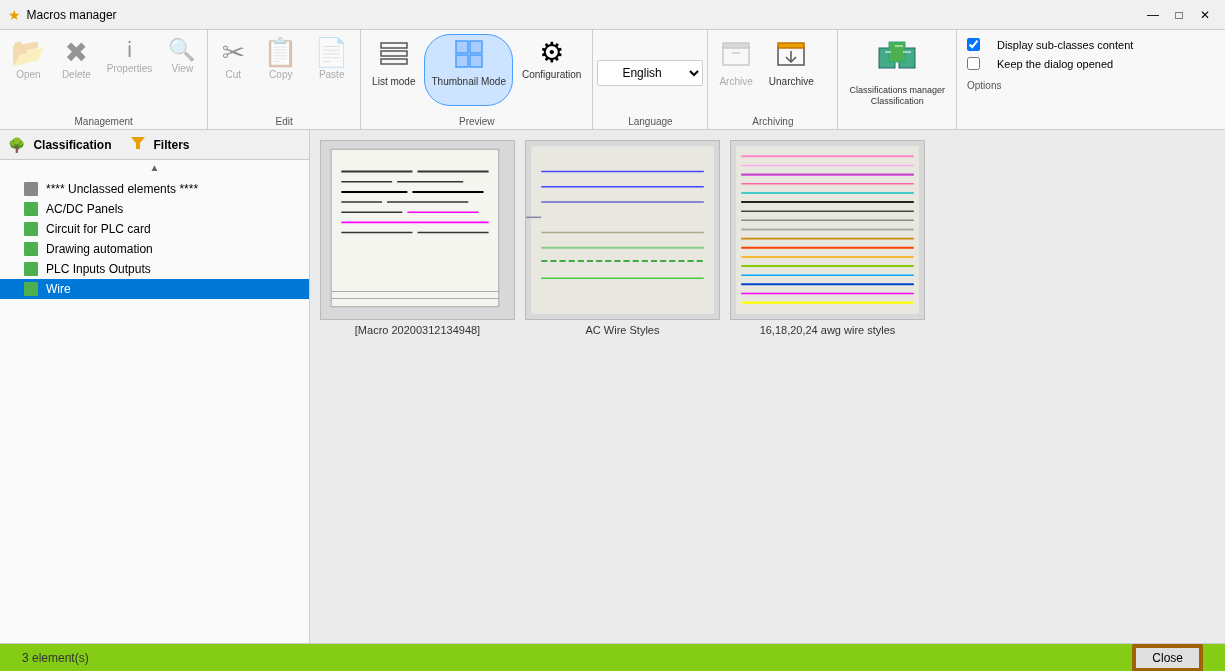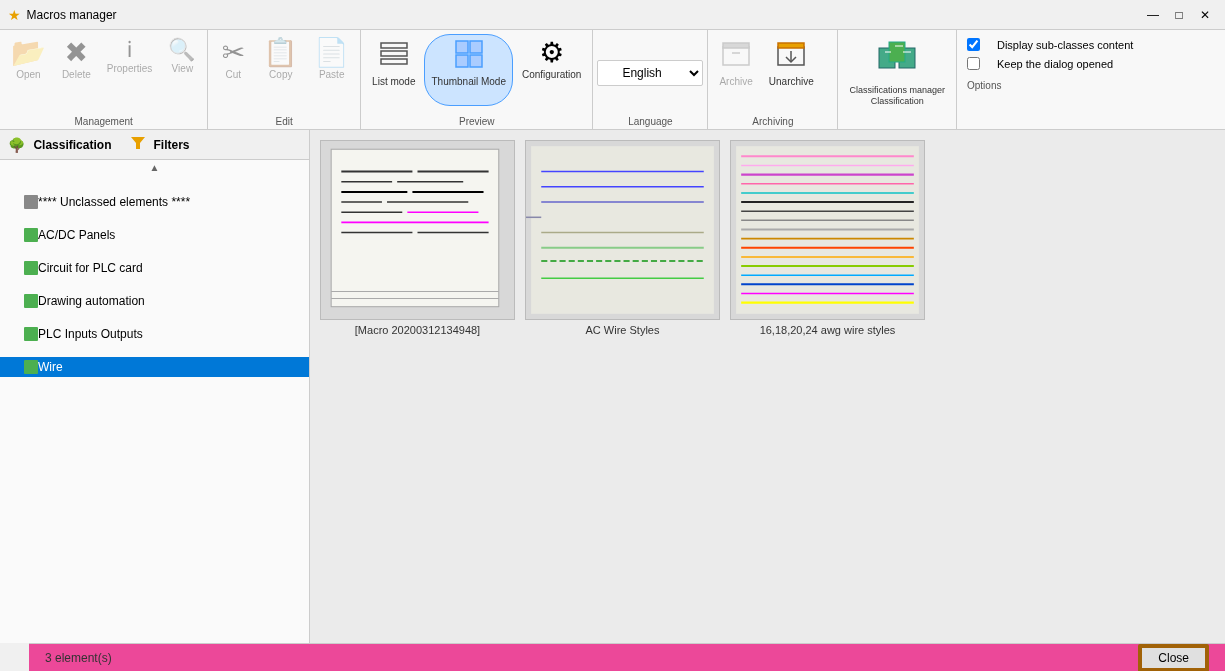--- a/index.html
+++ b/index.html
@@ -44,39 +44,39 @@
     
     .main-area { display: flex; height: calc(671px - 30px - 100px - 28px); }
 
     
     .left-panel { width: 310px; border-right: 1px solid #ccc; background: #fafafa; display: flex; flex-direction: column; }
     .left-panel-header { display: flex; align-items: center; gap: 8px; padding: 6px 8px; border-bottom: 1px solid #ccc; background: #f0f0f0; }
     .left-panel-header .tree-icon { color: #4a7; font-size: 14px; }
     .left-panel-header .header-label { font-size: 12px; font-weight: bold; }
 
     .tree-content { flex: 1; overflow-y: auto; padding: 4px 0; }
-    .tree-item { display: flex; align-items: flex-end; gap: 0; padding: 3px 8px 3px 24px; cursor: pointer; font-size: 12px; margin-top: 13px; }
+    .tree-item { display: flex; align-items: flex-end; gap: 8px; padding: 3px 8px 3px 24px; cursor: pointer; font-size: 12px; }
     .tree-item.selected { background: #0078d7; color: white; }
     .tree-item .item-icon { width: 14px; height: 14px; background: #4CAF50; border-radius: 1px; flex-shrink: 0; }
     .tree-item.unclassed .item-icon { background: #888; }
     .tree-item.selected .item-icon { background: #4CAF50; }
     .scroll-indicator { text-align: center; color: #666; font-size: 10px; padding: 2px; }
 
     
     .right-panel { flex: 1; background: #ebebeb; overflow-y: auto; padding: 10px; display: flex; flex-wrap: wrap; align-content: flex-start; gap: 10px; }
 
     .thumb-item { display: flex; flex-direction: column; align-items: center; cursor: pointer; }
     .thumb-box { width: 195px; height: 180px; background: #d8d8d8; border: 1px solid #bbb; display: flex; align-items: center; justify-content: center; position: relative; overflow: hidden; }
     .thumb-label { font-size: 11px; color: #333; margin-top: 4px; text-align: center; max-width: 195px; }
 
     
     .wire-preview { width: 100%; height: 100%; }
 
     
-    .status-bar { height: 28px; background: #ec4899; border-top: 1px solid #ccc; display: flex; align-items: center; justify-content: space-between; padding: 0 16px; margin-left: 29px; }
+    .status-bar { height: 28px; background: #84cc16; border-top: 1px solid #ccc; display: flex; align-items: center; justify-content: space-between; padding: 0 22px; }
     .status-text { font-size: 12px; color: #333; }
     .close-btn-bar { padding: 3px 16px; background: #e0e0e0; border: 4px solid #a16207; border-radius: 2px; cursor: pointer; font-size: 12px; }
 
     .management-group { display: flex; flex-direction: column; padding: 4px 4px 0; border-right: 1px solid #ccc; position: relative; }
     .management-group .ribbon-group-label { font-size: 10px; color: #555; position: absolute; bottom: 2px; left: 0; right: 0; text-align: center; }
     .management-buttons { display: flex; flex-direction: row; align-items: flex-start; gap: 2px; padding-bottom: 18px; flex: 1; }
   </style>
 </head>
 <body>
 

